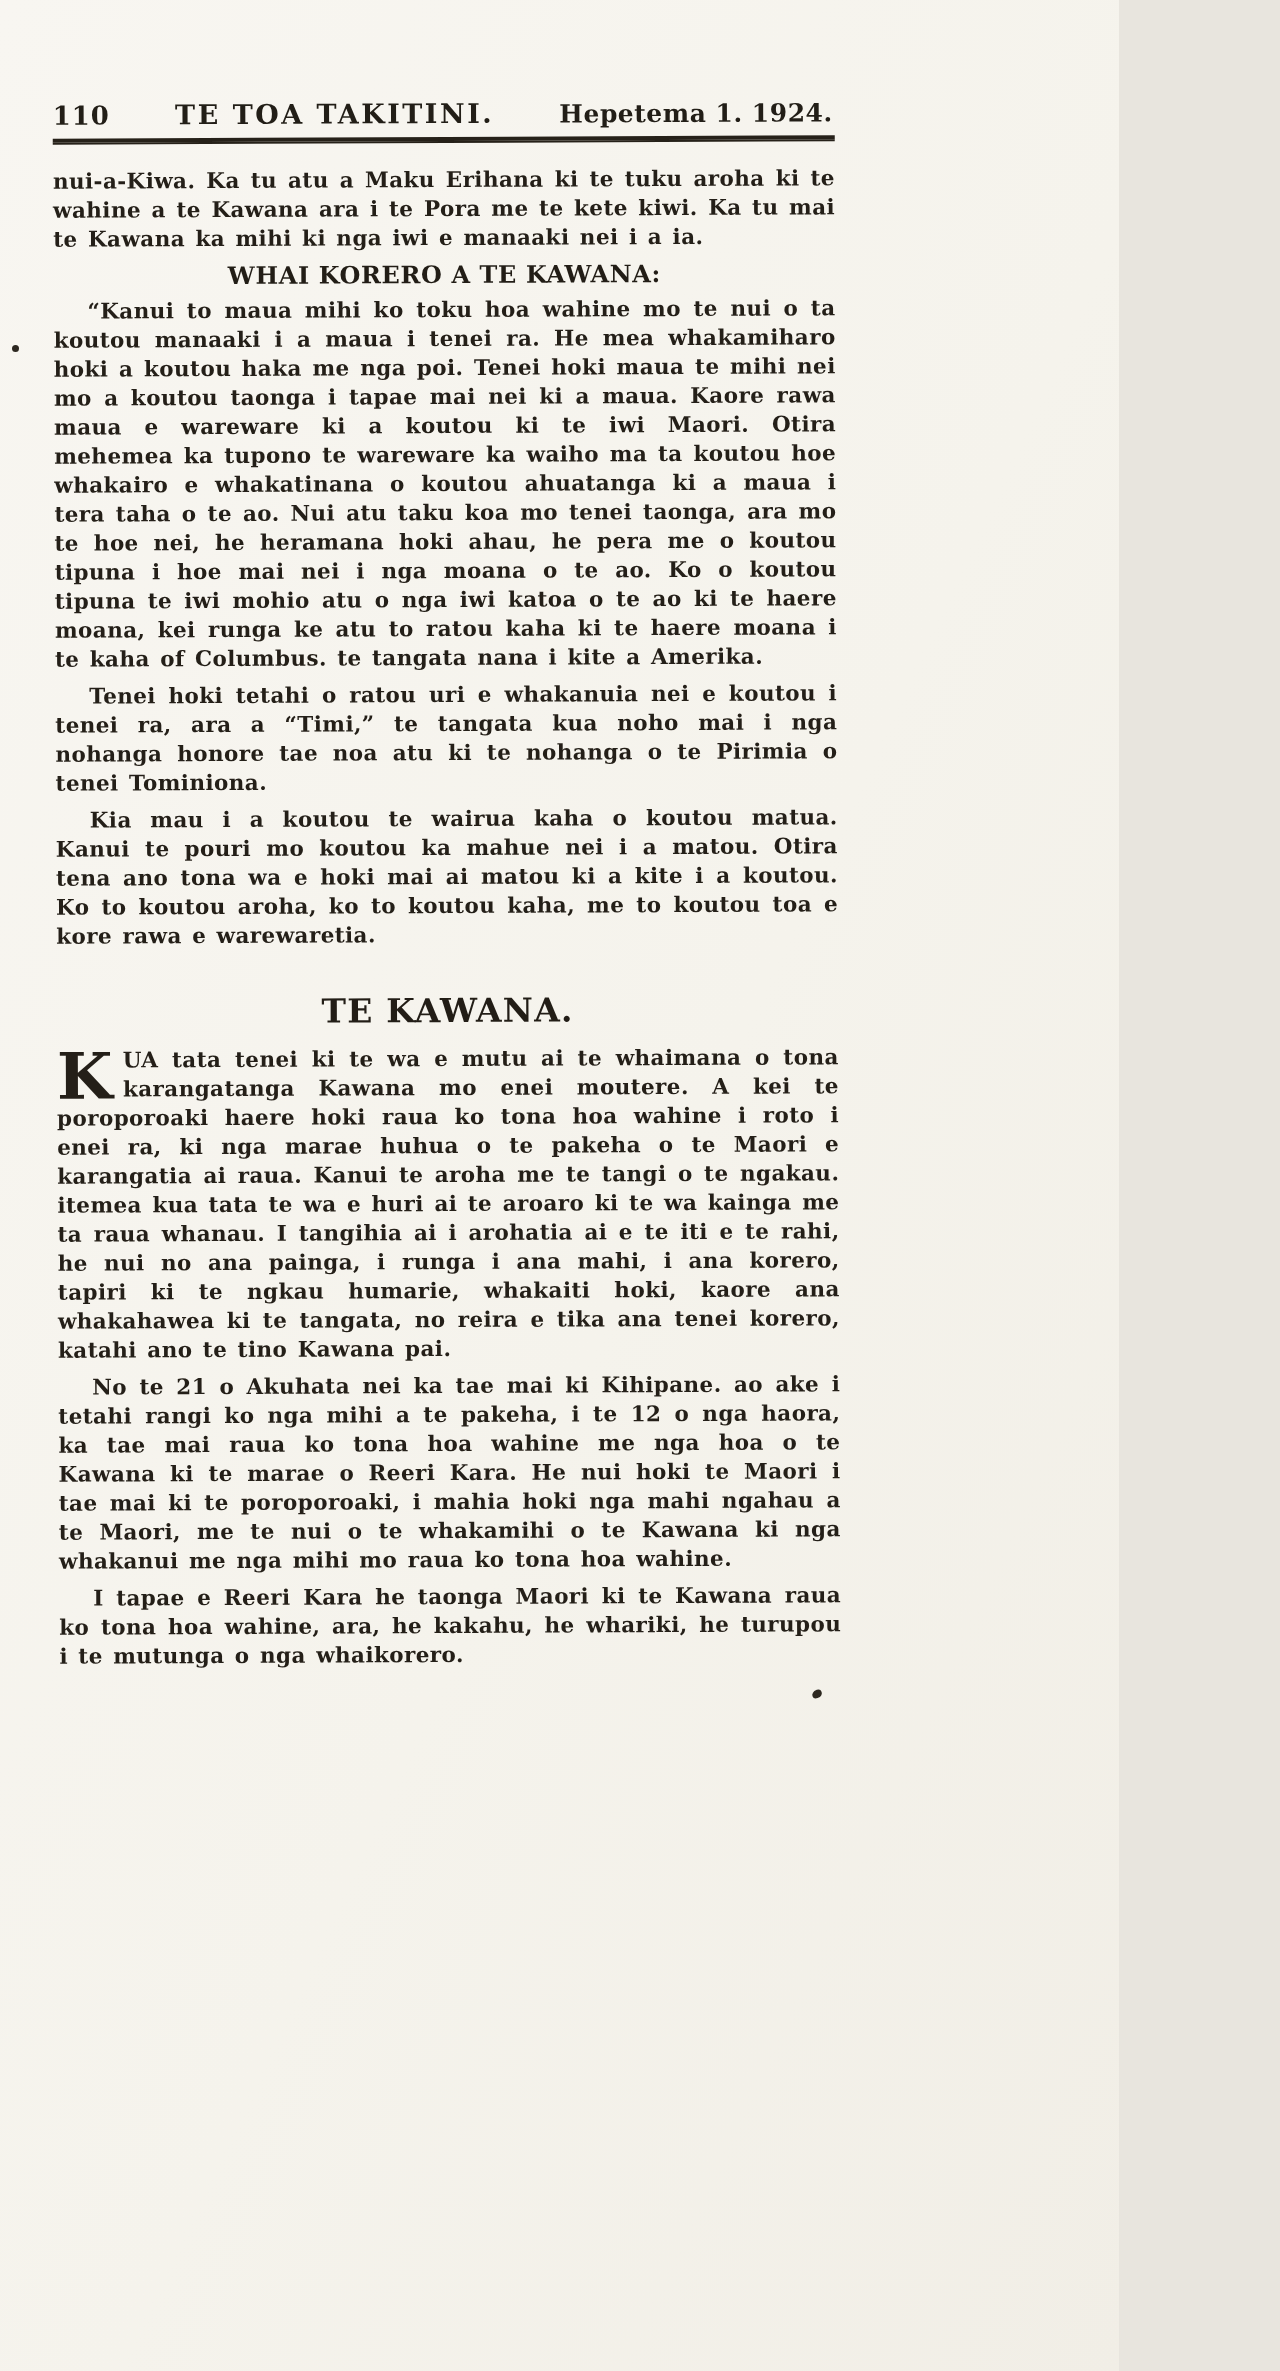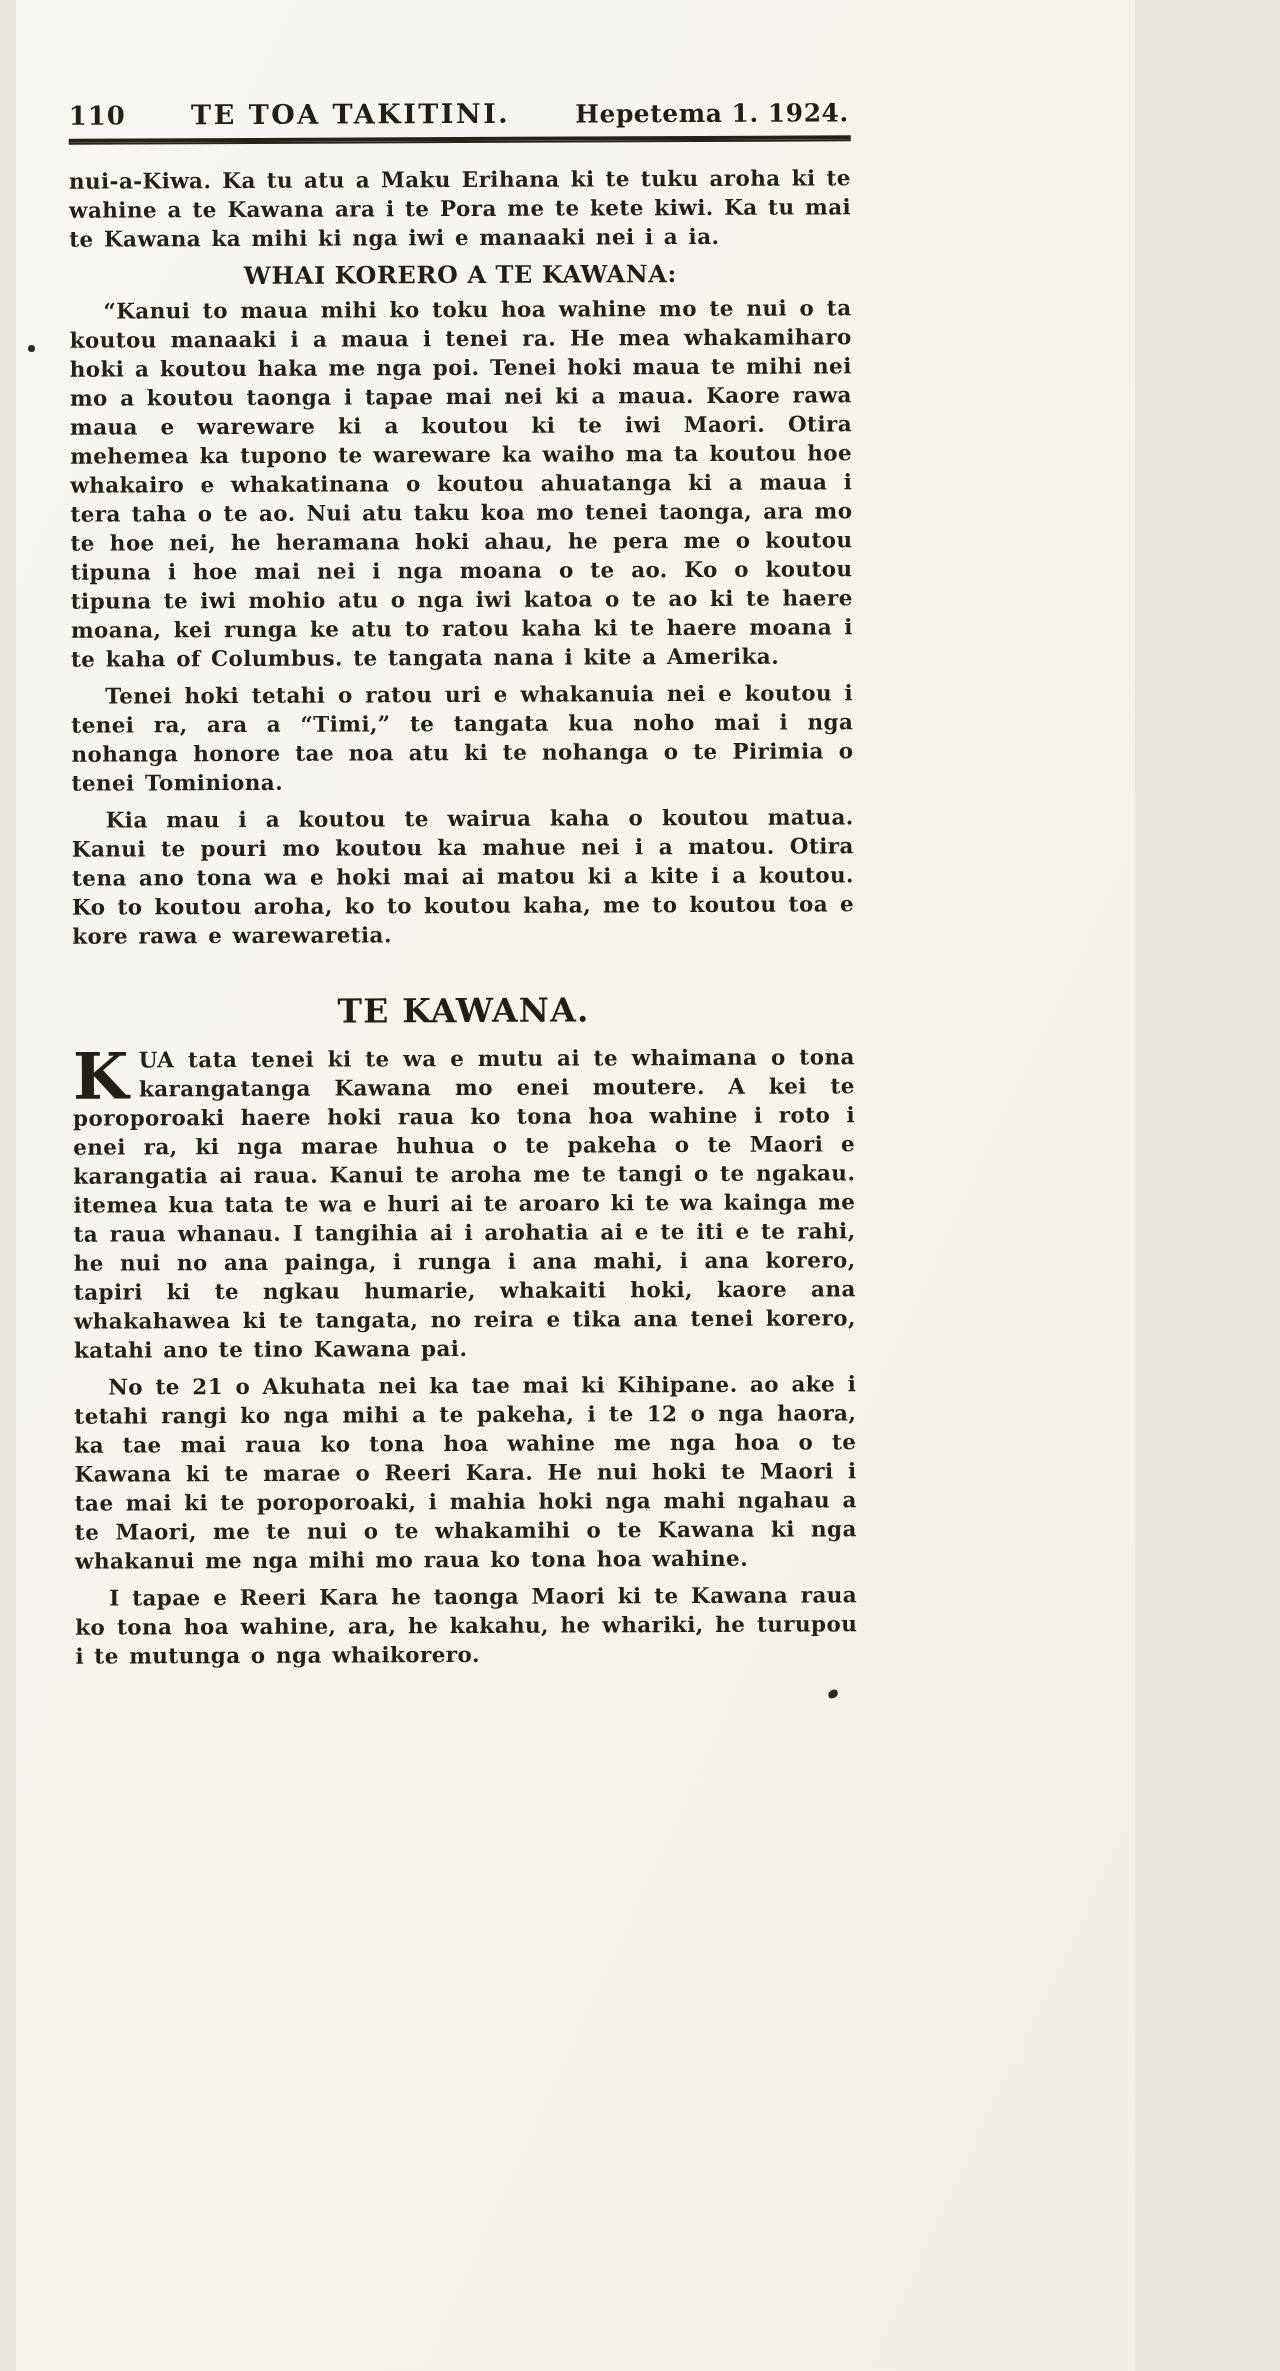--- a/index.html
+++ b/index.html
@@ -6,21 +6,21 @@
   html, body { margin: 0; padding: 0; }
   body {
     width: 1280px;
     height: 2371px;
     position: relative;
     background: #e8e5de;
     font-family: "DejaVu Serif", "Liberation Serif", serif;
   }
   .page {
     position: absolute;
-    top: 0; left: 16px;
+    top: 0; left: 0;
     width: 1119px; height: 2371px;
     background: linear-gradient(115deg, #f8f6f1 0%, #f5f3ec 55%, #f1eee6 100%);
     overflow: hidden;
   }
   .content {
     position: absolute;
     left: 56px;
     top: 98px;
     width: 782px;
     color: #221e17;

